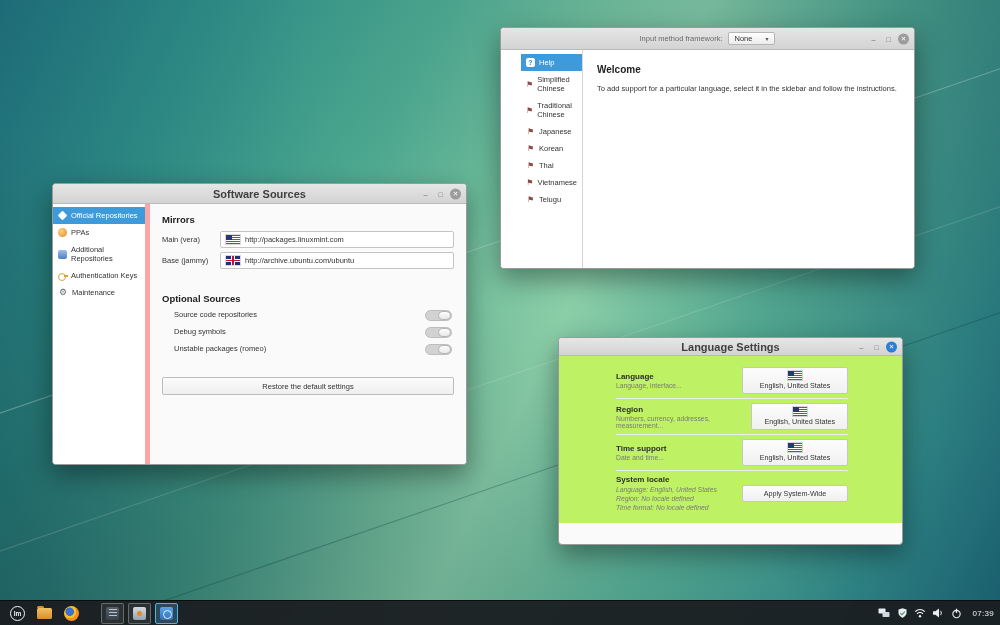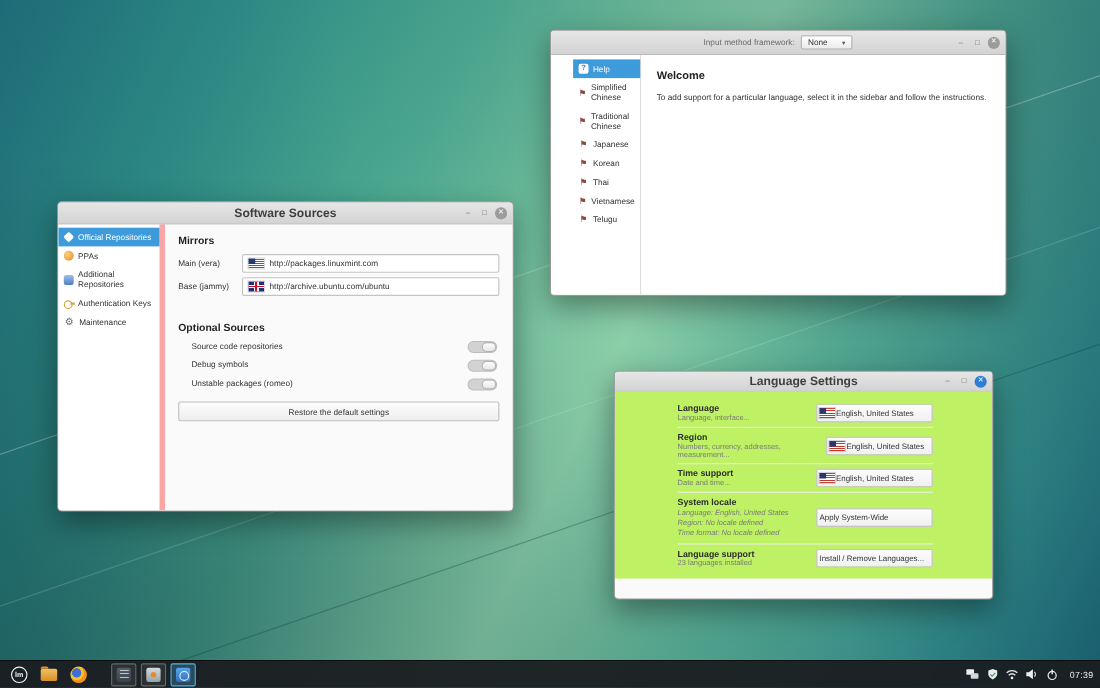--- a/index.html
+++ b/index.html
@@ -71,36 +71,36 @@
   .mirror-row{display:flex;align-items:center;margin:4px 0;}
   .mirror-label{width:58px;font-size:7.5px;color:#333;}
   .mirror-input{flex:1;height:17px;border:1px solid #c4c4c4;border-radius:2px;background:#fff;
     display:flex;align-items:center;gap:5px;padding:0 5px;font-size:7.5px;color:#333;}
   .opt-row{display:flex;align-items:flex-start;margin:6px 0;padding-left:12px;}
   .opt-label{font-size:7.5px;color:#333;}
   .toggle{margin-left:auto;margin-right:2px;width:27px;height:11px;border-radius:6px;
     background:#d2d2d2;border:1px solid #bdbdbd;position:relative;}
   .toggle .knob{position:absolute;right:0;top:0;width:13px;height:9px;border-radius:5px;
     background:linear-gradient(#fdfdfd,#e8e8e8);border:1px solid #b5b5b5;}
-  .restore-btn{margin-top:4px;width:100%;height:18px;border:1px solid #bdbdbd;border-radius:2px;
+  .restore-btn{margin-top:16px;width:100%;height:18px;border:1px solid #bdbdbd;border-radius:2px;
     background:linear-gradient(#fcfcfc,#efefef);font-size:7.5px;color:#333;font-family:"Liberation Sans",sans-serif;}
 
   
   .language-window{left:558px;top:337px;width:345px;height:208px;z-index:4;}
   .language-window .titlebar{height:18px;}
   .lw-body{padding:7px 54px 6px 57px;background:#bef264;}
   .lrow{display:flex;justify-content:space-between;align-items:center;padding:4px 0;border-bottom:1px solid #ececec;}
   .lrow:last-child{border-bottom:none;}
   .lrow-text{padding-right:6px;}
   .lrow-title{font-size:8px;font-weight:bold;color:#2e2e2e;}
   .lrow-sub{font-size:6.8px;color:#7a7a7a;margin-top:1px;}
   .lrow-sub.italic{font-style:italic;line-height:1.35;}
   .lang-btn{width:106px;border:1px solid #c6c6c6;border-radius:2px;
     background:linear-gradient(#fdfdfd,#f0f0f0);font-size:7.2px;color:#333;
-    display:flex;flex-direction:row;align-items:center;gap:1px;padding:3px 2px;
+    display:flex;flex-direction:column;align-items:center;gap:1px;padding:3px 2px;
     font-family:"Liberation Sans",sans-serif;}
   .flag-us{width:14px;height:9px;position:relative;flex:0 0 auto;display:inline-block;
     background:repeating-linear-gradient(180deg,#c0392b 0 1px,#fff 1px 2px);outline:1px solid rgba(0,0,0,.15);}
   .flag-us::before{content:"";position:absolute;left:0;top:0;width:6px;height:5px;background:#27386e;}
   .flag-uk{width:14px;height:9px;position:relative;flex:0 0 auto;display:inline-block;
     background:#20317a;outline:1px solid rgba(0,0,0,.15);overflow:hidden;}
   .flag-uk::before{content:"";position:absolute;inset:0;
     background:linear-gradient(transparent 3px,#fff 3px 6px,transparent 6px),
                linear-gradient(90deg,transparent 5px,#fff 5px 9px,transparent 9px);}
   .flag-uk::after{content:"";position:absolute;inset:0;
@@ -322,29 +322,20 @@
           <div class="lrow-sub italic">
             <div>Language: English, United States</div>
             <div>Region: No locale defined</div>
             <div>Time format: No locale defined</div>
           </div>
         </div>
         <button class="lang-btn">
           <span>Apply System-Wide</span>
         </button>
       </div>
-      <div class="lrow">
-        <div class="lrow-text">
-          <div class="lrow-title">Language support</div>
-          <div class="lrow-sub">23 languages installed</div>
-        </div>
-        <button class="lang-btn">
-          <span>Install / Remove Languages...</span>
-        </button>
-      </div>
     </div>
   </section>
 
   <div class="taskbar">
     <div class="tb-left">
       <button class="tb-icon">
         <span class="mint-circle">
           <span>lm</span>
         </span>
       </button>

